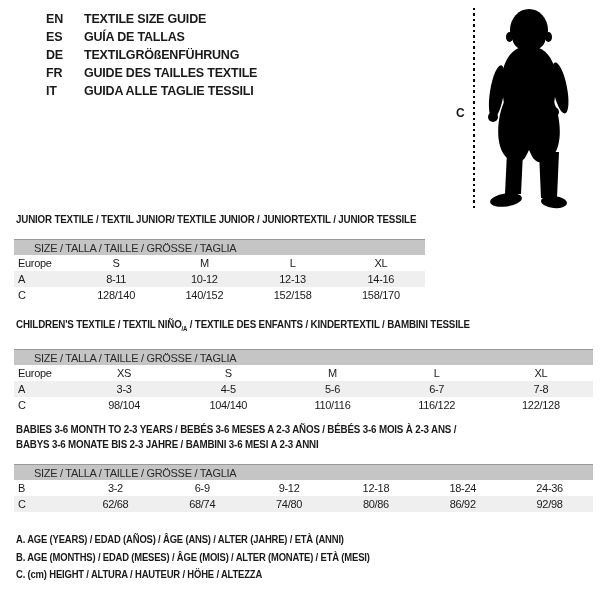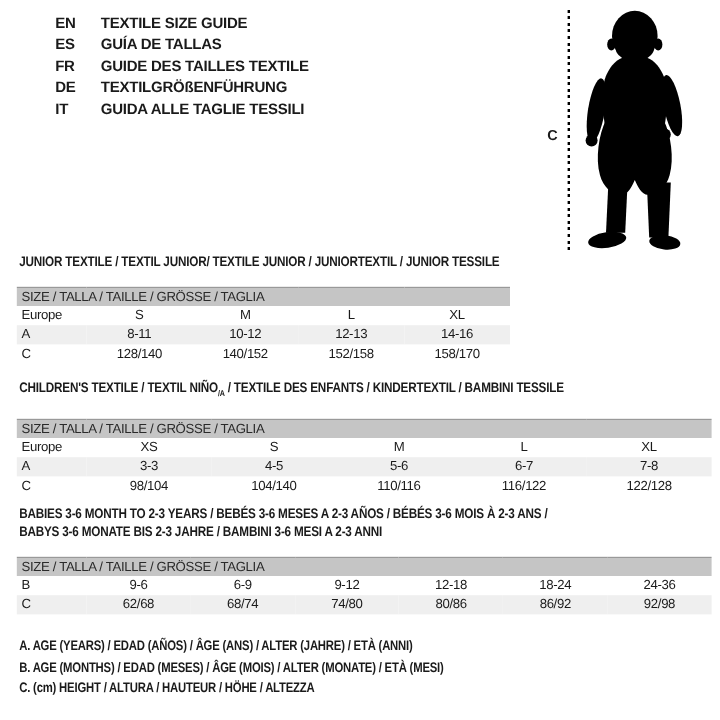--- a/index.html
+++ b/index.html
@@ -22,21 +22,21 @@
   .sec-title{
     position:absolute;left:16px;font-size:11.5px;font-weight:bold;letter-spacing:-0.2px;
     white-space:nowrap;transform:scaleX(0.85);transform-origin:0 50%;line-height:15px;
   }
   .sec-title sub{font-size:7px;}
   
   .size-table{position:absolute;left:14px;border-collapse:collapse;table-layout:fixed;}
   .size-table td,.size-table th{padding:0;font-weight:normal;}
   .bar-row th{
     background:#c5c5c5;border-top:1px solid #999;height:15px;
-    font-size:11px;color:#2a2a2a;text-align:left;padding-left:4px;letter-spacing:-0.3px;
+    font-size:11px;color:#2a2a2a;text-align:left;padding-left:20px;letter-spacing:-0.3px;
     white-space:nowrap;overflow:visible;
   }
   .size-table td{height:16px;font-size:11px;text-align:center;letter-spacing:-0.3px;white-space:nowrap;margin-top:44px;}
   .size-table td.lbl{text-align:left;padding-left:4px;}
   .stripe td{background:#efefef;}
   .w411{width:411px;} .w579{width:579px;}
   
   .footnotes{position:absolute;left:16px;top:531px;}
   .foot-line{font-size:11.5px;font-weight:bold;line-height:17.5px;white-space:nowrap;
     transform:scaleX(0.82);transform-origin:0 50%;letter-spacing:-0.2px;}
@@ -49,26 +49,26 @@
   <div class="lang-block">
     <div class="lang-row">
       <span class="lang-code">EN</span>
       <span class="lang-title">TEXTILE SIZE GUIDE</span>
     </div>
     <div class="lang-row">
       <span class="lang-code">ES</span>
       <span class="lang-title">GUÍA DE TALLAS</span>
     </div>
     <div class="lang-row">
+      <span class="lang-code">DE</span>
+      <span class="lang-title">TEXTILGRÖßENFÜHRUNG</span>
+    </div>
+    <div class="lang-row">
       <span class="lang-code">FR</span>
       <span class="lang-title">GUIDE DES TAILLES TEXTILE</span>
-    </div>
-    <div class="lang-row">
-      <span class="lang-code">DE</span>
-      <span class="lang-title">TEXTILGRÖßENFÜHRUNG</span>
     </div>
     <div class="lang-row">
       <span class="lang-code">IT</span>
       <span class="lang-title">GUIDA ALLE TAGLIE TESSILI</span>
     </div>
   </div>
 
   <div class="measure-line"></div>
   <span class="c-label">C</span>
   <svg class="baby-svg" width="88" height="206" viewBox="0 0 88 206">
@@ -181,21 +181,21 @@
         <col>
         <col>
         <col>
       </colgroup>
     <tbody>
         <tr class="bar-row">
           <th colspan="7">SIZE / TALLA / TAILLE / GRÖSSE / TAGLIA</th>
         </tr>
     <tr>
       <td class="lbl">B</td>
-      <td>9-6</td>
+      <td>3-2</td>
       <td>6-9</td>
       <td>9-12</td>
       <td>12-18</td>
       <td>18-24</td>
       <td>24-36</td>
     </tr>
     <tr class="stripe">
       <td class="lbl">C</td>
       <td>62/68</td>
       <td>68/74</td>

